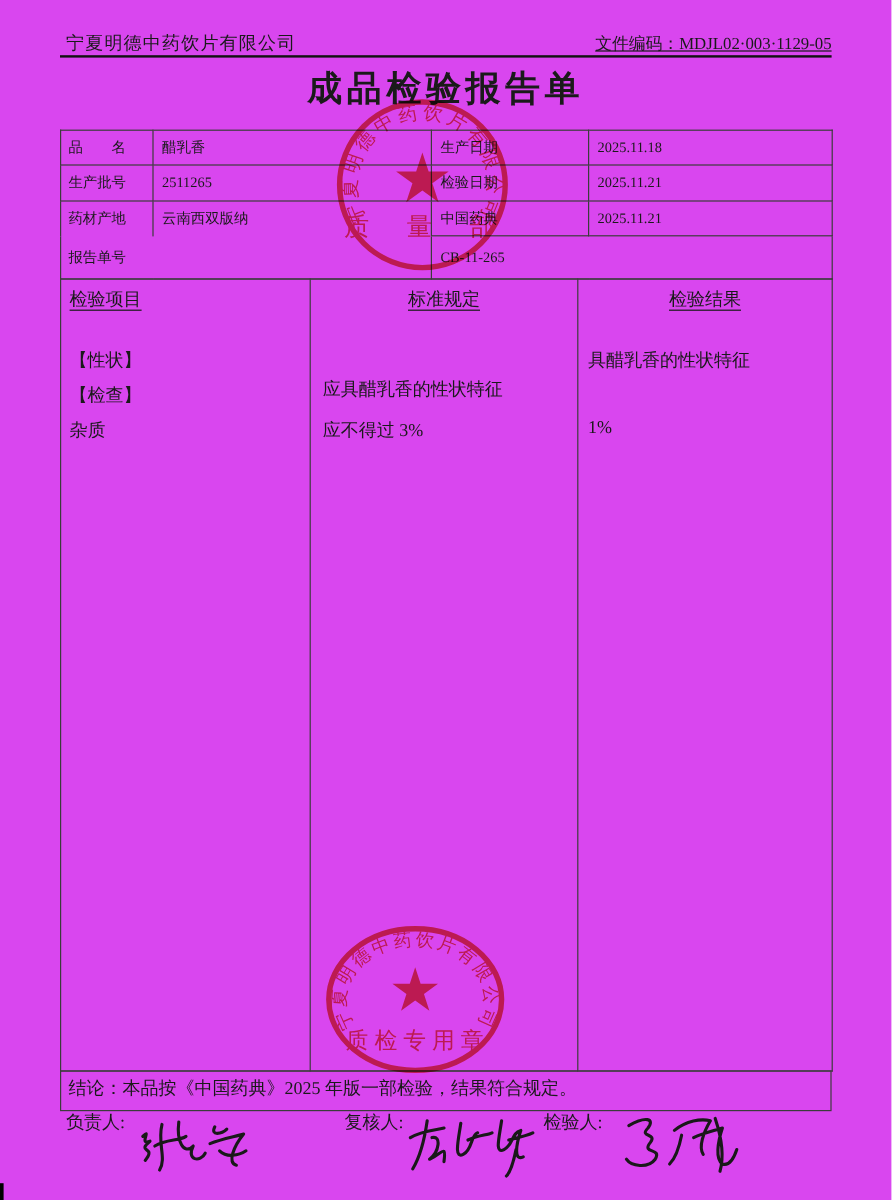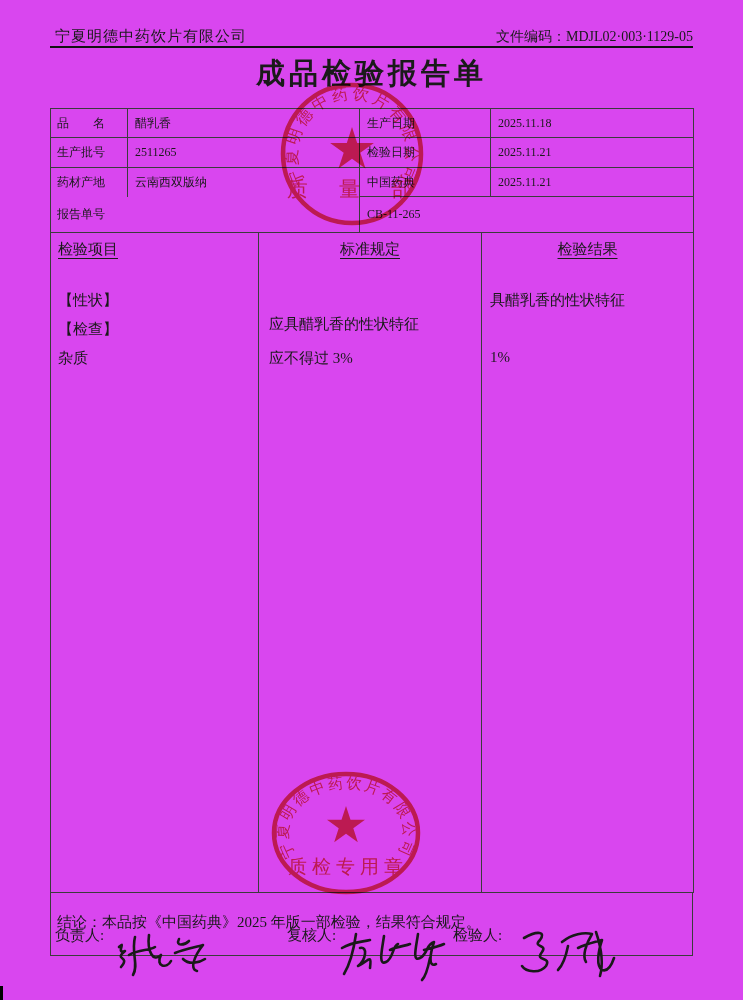--- a/index.html
+++ b/index.html
@@ -5,41 +5,41 @@
   html,body { margin:0; padding:0; background:#ffffff; }
   #page {
     position:relative; width:743px; height:1000px; background:#d946ef;
     font-family:"Liberation Serif","DejaVu Serif",serif; color:#1a1a1a;
     overflow:hidden;
   }
   .abs { position:absolute; }
 
   
   #company { left:55px; top:27px; font-size:15px; letter-spacing:1px; }
-  #doccode { right:50px; top:28px; font-size:14px; }
+  #doccode { right:50px; top:28px; font-size:14px;text-decoration:underline; }
   #headrule { left:50px; top:46px; width:643px; border-top:2px solid #111; }
   #title { left:0; top:54px; width:743px; text-align:center; font-size:29px; font-weight:bold; letter-spacing:4px; }
 
   
   #info-table { position:absolute; left:50px; top:108px; width:643px; border-collapse:collapse; table-layout:fixed; }
   #info-table td { border:1px solid #3c3c3c; font-size:12px; padding:0 0 0 7px; vertical-align:middle; }
   #info-table td.lbl { padding-left:6px; }
   td.no-b { border-bottom:none !important; }
   td.no-t { border-top:none !important; }
 
   
   #spec-table { position:absolute; left:50px; top:232px; width:643px; height:661px; border-collapse:collapse; table-layout:fixed; }
   #spec-table td { border:1px solid #3c3c3c; vertical-align:top; position:relative; font-size:15px; }
   .spec-head { position:absolute; top:7px; text-decoration:underline; text-underline-offset:4px; white-space:nowrap; }
   .spec-head.left { left:7px; }
   .spec-head.center { left:0; width:100%; text-align:center; }
   .spec-line { position:absolute; white-space:nowrap; }
 
   
-  #conclusion { left:50px; top:892px; width:629px; height:22px; border:1px solid #3c3c3c; padding:20px 6px; font-size:15px; }
+  #conclusion { left:50px; top:892px; width:629px; height:22px; border:1px solid #3c3c3c; padding:5px 6px; font-size:15px; }
 
   
   .sig-label { position:absolute; top:926px; font-size:15px; }
   .sig { position:absolute; }
   .sig path { fill:none; stroke:#191919; stroke-width:2.6; stroke-linecap:round; stroke-linejoin:round; }
 
   
   .stamp { position:absolute; pointer-events:none; mix-blend-mode:multiply; opacity:0.88; }
   .stamp text { font-family:"Liberation Serif","DejaVu Serif",serif; }
 

